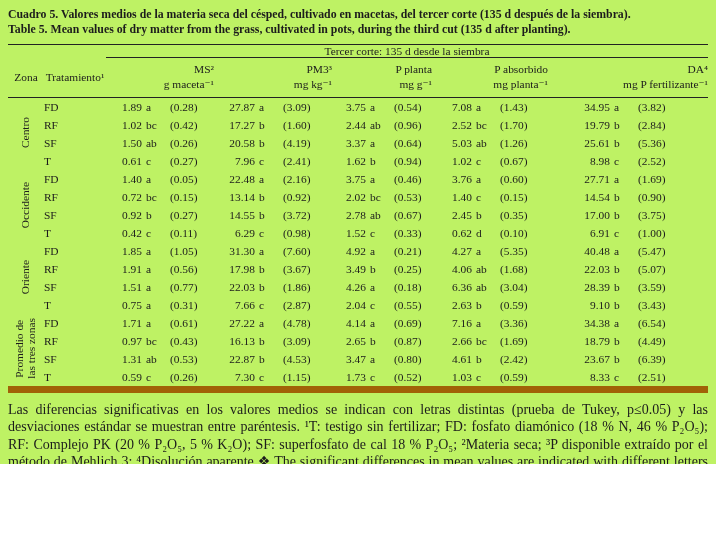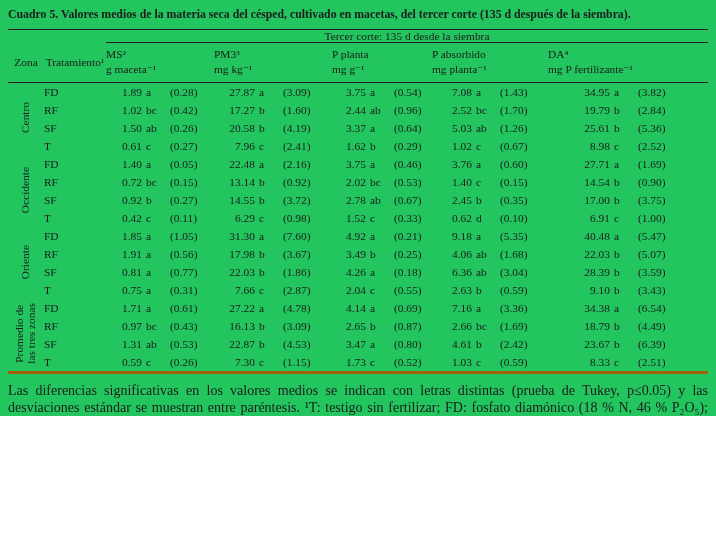--- a/index.html
+++ b/index.html
@@ -1,56 +1,56 @@
 <!DOCTYPE html>
 <html><head>
 <meta charset="utf-8">
 <style>
   html, body { margin: 0; padding: 0; background: #ffffff; }
   .page {
     position: relative;
-    width: 716px; height: 416px;
+    width: 716px; height: 464px;
     box-sizing: border-box;
     padding: 7px 8px 4px 8px;
-    background: #22c55e;
+    background: #bef264;
     color: #1c1c1c;
     font-family: "Liberation Serif", "DejaVu Serif", serif;
     overflow: hidden;
   }
   .caption {
     font-weight: bold;
     font-size: 11.8px;
     line-height: 1.28;
   }
   table.data-table {
     width: 100%;
     border-collapse: collapse;
     margin-top: 7px;
     border-top: 1px solid #222;
-    border-bottom: 3px solid #a16207;
+    border-bottom: 7px solid #a16207;
     table-layout: fixed;
   }
   table.data-table th, table.data-table td {
     font-weight: normal;
     font-size: 11.4px;
     padding: 0;
   }
   th.spacer { border: none; }
   th.span-header {
     text-align: center;
     padding: 5px 0 4px 0;
     border-bottom: 1px solid #222;
   }
   tr.col-head-row th {
     border-bottom: 1px solid #222;
     text-align: center;
     padding: 4px 0 5px 0;
     vertical-align: middle;
   }
-  .cname, .cunit { text-align: left; line-height: 1.3; }
+  .cname, .cunit { text-align: right; line-height: 1.3; }
   tbody td { height: 18px; vertical-align: middle; }
   .trt-cell { }
   .val-cell { text-align: center; white-space: nowrap; }
   .val-cell .v  { display: inline-block; width: 34px; text-align: right; }
   .val-cell .g  { display: inline-block; width: 17px; text-align: left; padding-left: 4px; }
   .val-cell .sd { display: inline-block; width: 42px; text-align: left; margin-left: 7px; }
   .zone-cell { text-align: center; vertical-align: middle; }
   .zone-label {
     display: inline-block;
     writing-mode: vertical-rl;
@@ -65,20 +65,21 @@
     line-height: 1.24;
     text-align: justify;
   }
 </style>
 </head>
 <body>
 
 <div class="page">
 
   <div class="caption">Cuadro 5. Valores medios de la materia seca del césped, cultivado en macetas, del tercer corte (135 d después de la siembra).</div>
+  <div class="caption">Table 5. Mean values of dry matter from the grass, cultivated in pots, during the third cut (135 d after planting).</div>
 
   <table class="data-table">
     <colgroup>
       <col style="width:36px">
       <col style="width:62px">
       <col style="width:108px">
       <col style="width:118px">
       <col style="width:100px">
       <col style="width:116px">
       <col>
@@ -136,21 +137,21 @@
           <td class="val-cell"><span class="v">1.50</span><span class="g">ab</span><span class="sd">(0.26)</span></td>
           <td class="val-cell"><span class="v">20.58</span><span class="g">b</span><span class="sd">(4.19)</span></td>
           <td class="val-cell"><span class="v">3.37</span><span class="g">a</span><span class="sd">(0.64)</span></td>
           <td class="val-cell"><span class="v">5.03</span><span class="g">ab</span><span class="sd">(1.26)</span></td>
           <td class="val-cell"><span class="v">25.61</span><span class="g">b</span><span class="sd">(5.36)</span></td>
         </tr>
         <tr>
           <td class="trt-cell">T</td>
           <td class="val-cell"><span class="v">0.61</span><span class="g">c</span><span class="sd">(0.27)</span></td>
           <td class="val-cell"><span class="v">7.96</span><span class="g">c</span><span class="sd">(2.41)</span></td>
-          <td class="val-cell"><span class="v">1.62</span><span class="g">b</span><span class="sd">(0.29)</span></td>
+          <td class="val-cell"><span class="v">1.62</span><span class="g">b</span><span class="sd">(0.94)</span></td>
           <td class="val-cell"><span class="v">1.02</span><span class="g">c</span><span class="sd">(0.67)</span></td>
           <td class="val-cell"><span class="v">8.98</span><span class="g">c</span><span class="sd">(2.52)</span></td>
         </tr>
         <tr>
           <td rowspan="4" class="zone-cell"><span class="zone-label">Occidente</span></td>
           <td class="trt-cell">FD</td>
           <td class="val-cell"><span class="v">1.40</span><span class="g">a</span><span class="sd">(0.05)</span></td>
           <td class="val-cell"><span class="v">22.48</span><span class="g">a</span><span class="sd">(2.16)</span></td>
           <td class="val-cell"><span class="v">3.75</span><span class="g">a</span><span class="sd">(0.46)</span></td>
           <td class="val-cell"><span class="v">3.76</span><span class="g">a</span><span class="sd">(0.60)</span></td>
@@ -179,34 +180,34 @@
           <td class="val-cell"><span class="v">1.52</span><span class="g">c</span><span class="sd">(0.33)</span></td>
           <td class="val-cell"><span class="v">0.62</span><span class="g">d</span><span class="sd">(0.10)</span></td>
           <td class="val-cell"><span class="v">6.91</span><span class="g">c</span><span class="sd">(1.00)</span></td>
         </tr>
         <tr>
           <td rowspan="4" class="zone-cell"><span class="zone-label">Oriente</span></td>
           <td class="trt-cell">FD</td>
           <td class="val-cell"><span class="v">1.85</span><span class="g">a</span><span class="sd">(1.05)</span></td>
           <td class="val-cell"><span class="v">31.30</span><span class="g">a</span><span class="sd">(7.60)</span></td>
           <td class="val-cell"><span class="v">4.92</span><span class="g">a</span><span class="sd">(0.21)</span></td>
-          <td class="val-cell"><span class="v">9.18</span><span class="g">a</span><span class="sd">(5.35)</span></td>
+          <td class="val-cell"><span class="v">4.27</span><span class="g">a</span><span class="sd">(5.35)</span></td>
           <td class="val-cell"><span class="v">40.48</span><span class="g">a</span><span class="sd">(5.47)</span></td>
         </tr>
         <tr>
           <td class="trt-cell">RF</td>
           <td class="val-cell"><span class="v">1.91</span><span class="g">a</span><span class="sd">(0.56)</span></td>
           <td class="val-cell"><span class="v">17.98</span><span class="g">b</span><span class="sd">(3.67)</span></td>
           <td class="val-cell"><span class="v">3.49</span><span class="g">b</span><span class="sd">(0.25)</span></td>
           <td class="val-cell"><span class="v">4.06</span><span class="g">ab</span><span class="sd">(1.68)</span></td>
           <td class="val-cell"><span class="v">22.03</span><span class="g">b</span><span class="sd">(5.07)</span></td>
         </tr>
         <tr>
           <td class="trt-cell">SF</td>
-          <td class="val-cell"><span class="v">0.81</span><span class="g">a</span><span class="sd">(0.77)</span></td>
+          <td class="val-cell"><span class="v">1.51</span><span class="g">a</span><span class="sd">(0.77)</span></td>
           <td class="val-cell"><span class="v">22.03</span><span class="g">b</span><span class="sd">(1.86)</span></td>
           <td class="val-cell"><span class="v">4.26</span><span class="g">a</span><span class="sd">(0.18)</span></td>
           <td class="val-cell"><span class="v">6.36</span><span class="g">ab</span><span class="sd">(3.04)</span></td>
           <td class="val-cell"><span class="v">28.39</span><span class="g">b</span><span class="sd">(3.59)</span></td>
         </tr>
         <tr>
           <td class="trt-cell">T</td>
           <td class="val-cell"><span class="v">0.75</span><span class="g">a</span><span class="sd">(0.31)</span></td>
           <td class="val-cell"><span class="v">7.66</span><span class="g">c</span><span class="sd">(2.87)</span></td>
           <td class="val-cell"><span class="v">2.04</span><span class="g">c</span><span class="sd">(0.55)</span></td>

